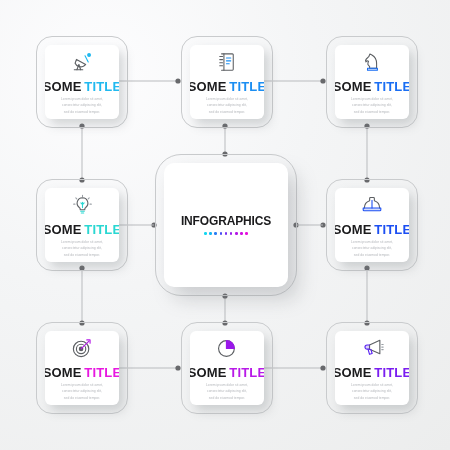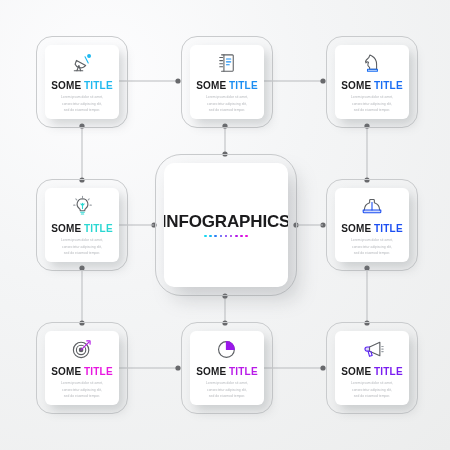--- a/index.html
+++ b/index.html
@@ -48,21 +48,21 @@
   }
 
   .icon-wrap{
     height:26px;
     display:flex;align-items:center;justify-content:center;
     margin-bottom:5px;
   }
   .icon-wrap svg{display:block;}
 
   .ttl{
-    font-size:10px;
+    font-size:13px;
     font-weight:bold;
     letter-spacing:.2px;
     line-height:1;
     white-space:nowrap;
     margin-bottom:3px;
   }
   .ttl .a{color:#1b1b1d;}
   .ttl .b{margin-left:2.5px;}
 
   .body{
@@ -70,21 +70,21 @@
     line-height:1.95;
     color:#b3b6ba;
     text-align:center;
     width:74%;
     letter-spacing:.05px;
   }
   .body span{display:block;}
 
   
   .big1{
-    font-size:17px;
+    font-size:12px;
     font-weight:bold;
     letter-spacing:-0.15px;
     color:#1b1b1d;
     line-height:1;
   }
   .big2{
     font-size:10.6px;
     letter-spacing:1.45px;
     color:#6f7277;
     line-height:1;

